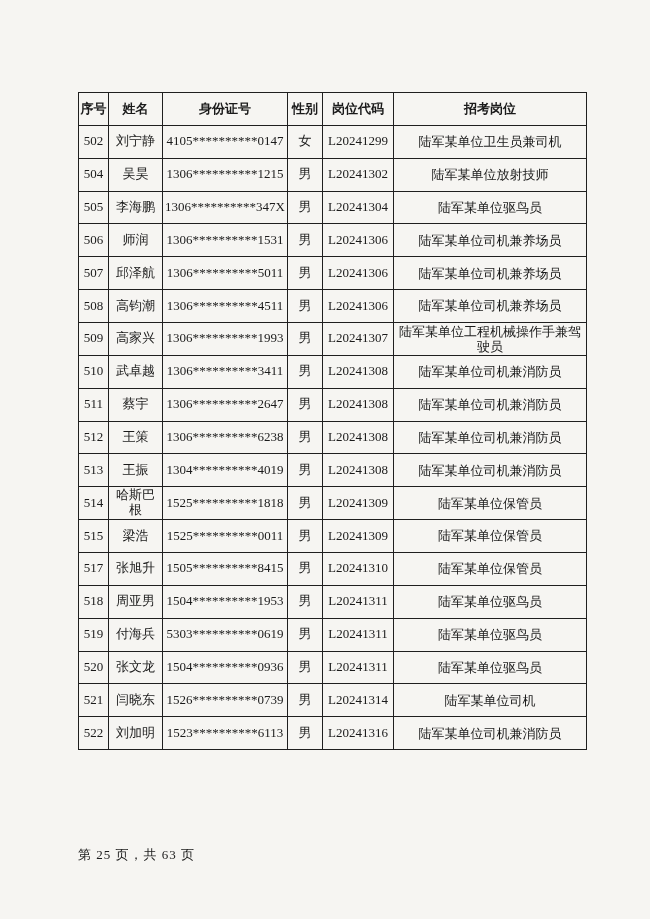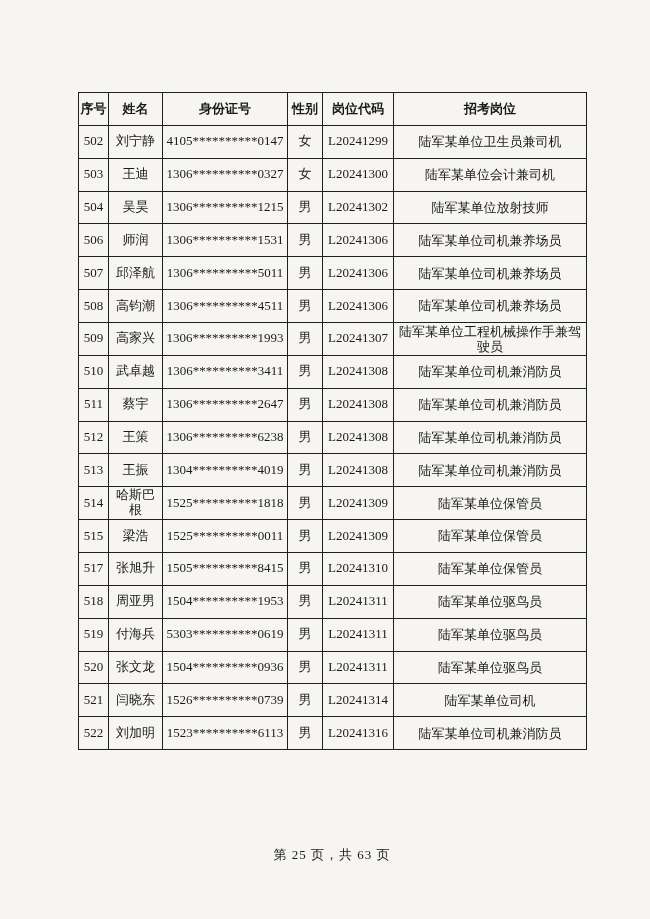--- a/index.html
+++ b/index.html
@@ -47,21 +47,20 @@
   table.roster td.cell-job_title {
     text-align: center;
     padding: 0 3px;
     line-height: 1.18;
   }
   .footer {
     position: absolute;
     left: 78px;
     top: 846px;
     width: 508px;
-    text-align: center;
     font-size: 13px;
     letter-spacing: 1px;
   }
 </style>
 </head>
 <body>
 
 <div class="page">
 
   <div class="table-wrap">
@@ -87,36 +86,36 @@
       <tbody>
           <tr>
             <td class="cell-seq">502</td>
             <td class="cell-name">刘宁静</td>
             <td class="cell-id_number">4105**********0147</td>
             <td class="cell-gender">女</td>
             <td class="cell-job_code">L20241299</td>
             <td class="cell-job_title">陆军某单位卫生员兼司机</td>
           </tr>
           <tr>
-            <td class="cell-seq">503</td>
-            <td class="cell-name">王迪</td>
-            <td class="cell-id_number">1306**********0327</td>
-            <td class="cell-gender">女</td>
-            <td class="cell-job_code">L20241300</td>
-            <td class="cell-job_title">陆军某单位会计兼司机</td>
-          </tr>
-          <tr>
             <td class="cell-seq">504</td>
             <td class="cell-name">吴昊</td>
             <td class="cell-id_number">1306**********1215</td>
             <td class="cell-gender">男</td>
             <td class="cell-job_code">L20241302</td>
             <td class="cell-job_title">陆军某单位放射技师</td>
           </tr>
           <tr>
+            <td class="cell-seq">505</td>
+            <td class="cell-name">李海鹏</td>
+            <td class="cell-id_number">1306**********347X</td>
+            <td class="cell-gender">男</td>
+            <td class="cell-job_code">L20241304</td>
+            <td class="cell-job_title">陆军某单位驱鸟员</td>
+          </tr>
+          <tr>
             <td class="cell-seq">506</td>
             <td class="cell-name">师润</td>
             <td class="cell-id_number">1306**********1531</td>
             <td class="cell-gender">男</td>
             <td class="cell-job_code">L20241306</td>
             <td class="cell-job_title">陆军某单位司机兼养场员</td>
           </tr>
           <tr>
             <td class="cell-seq">507</td>
             <td class="cell-name">邱泽航</td>

